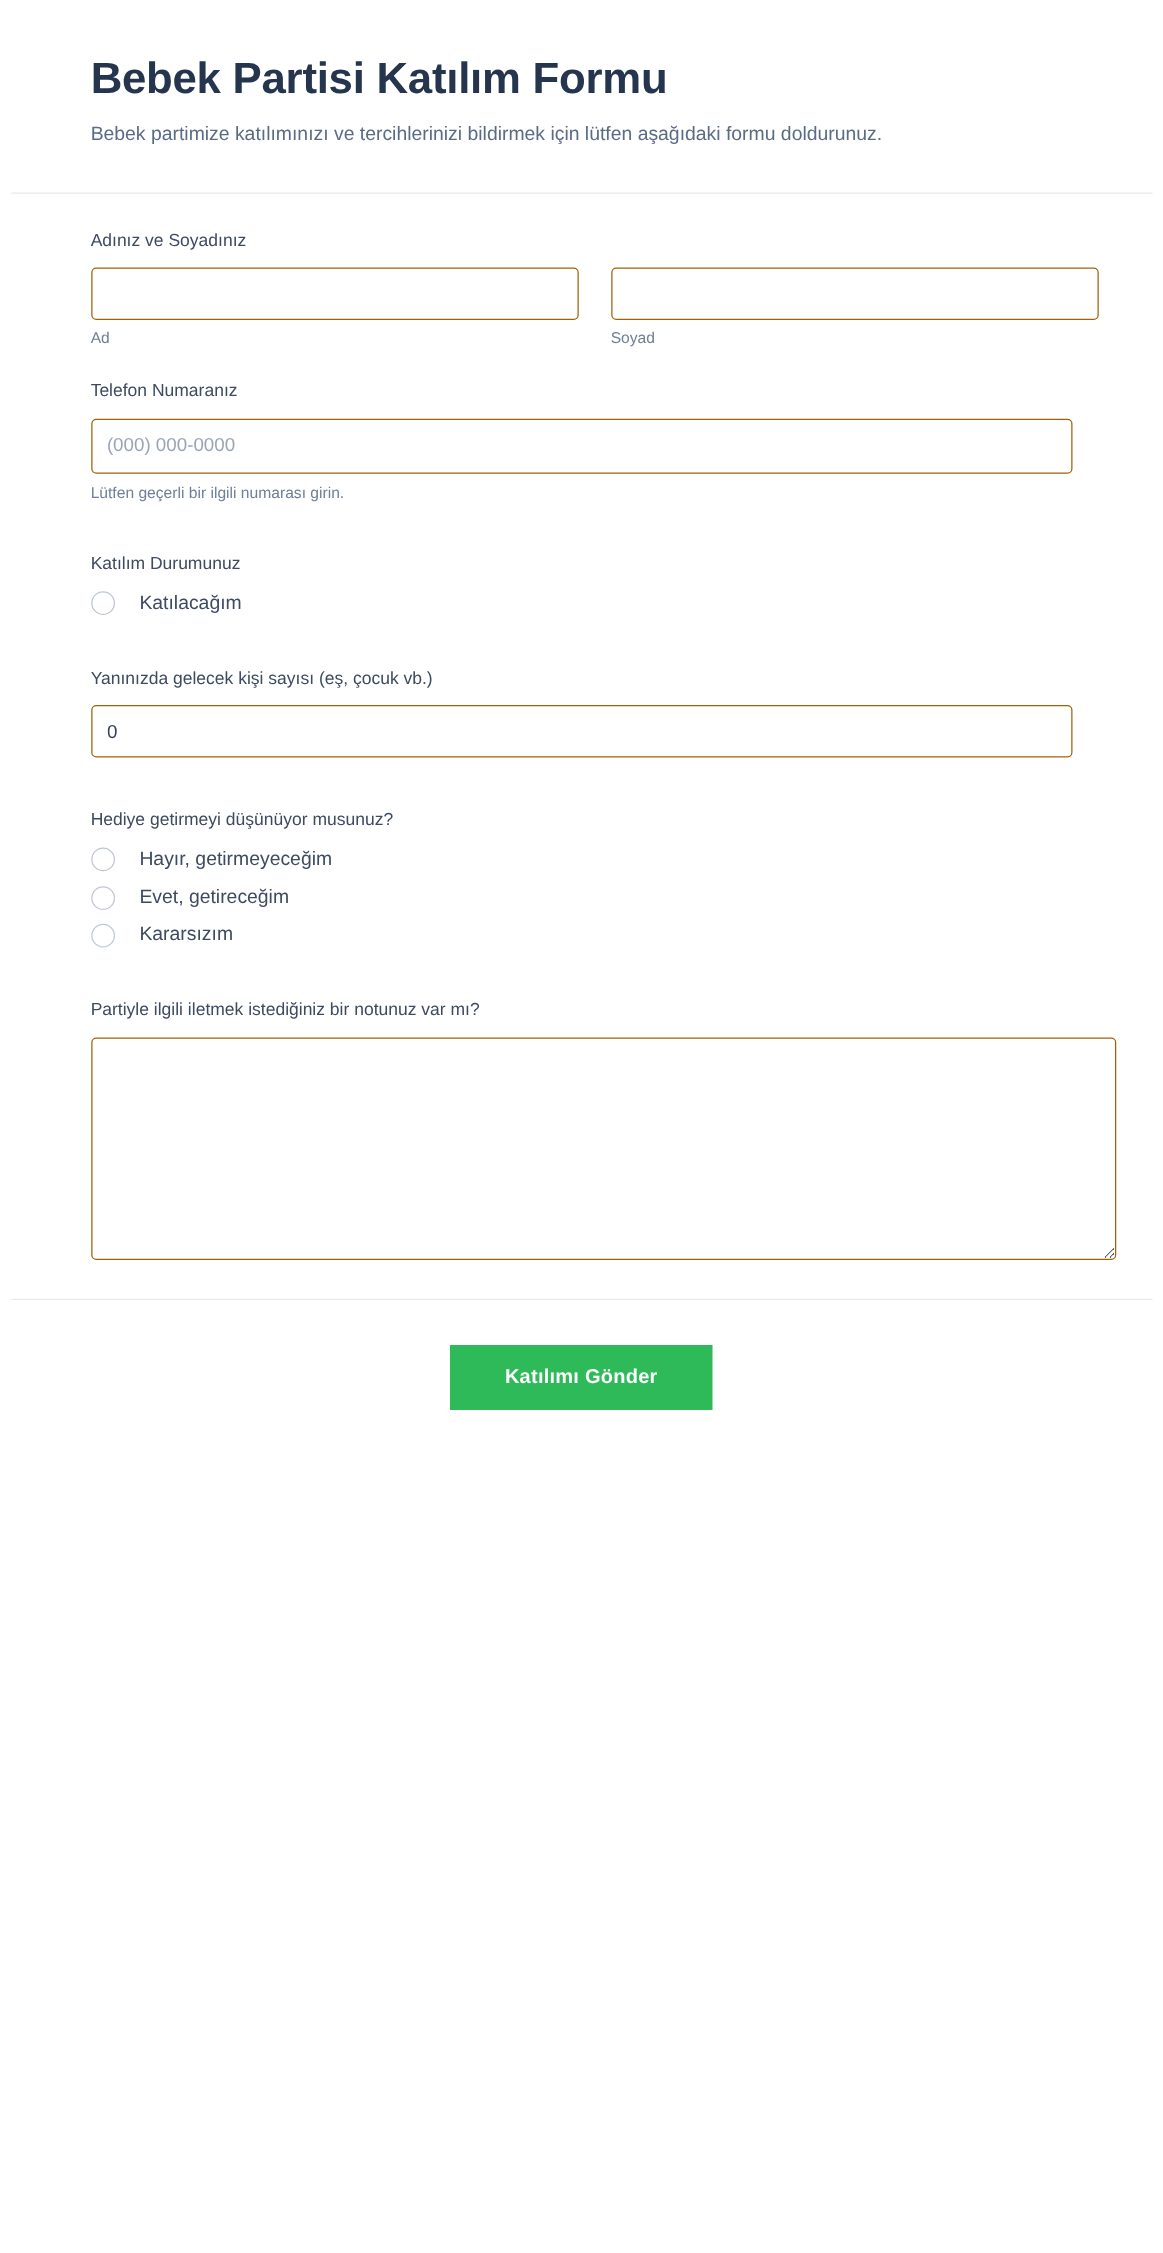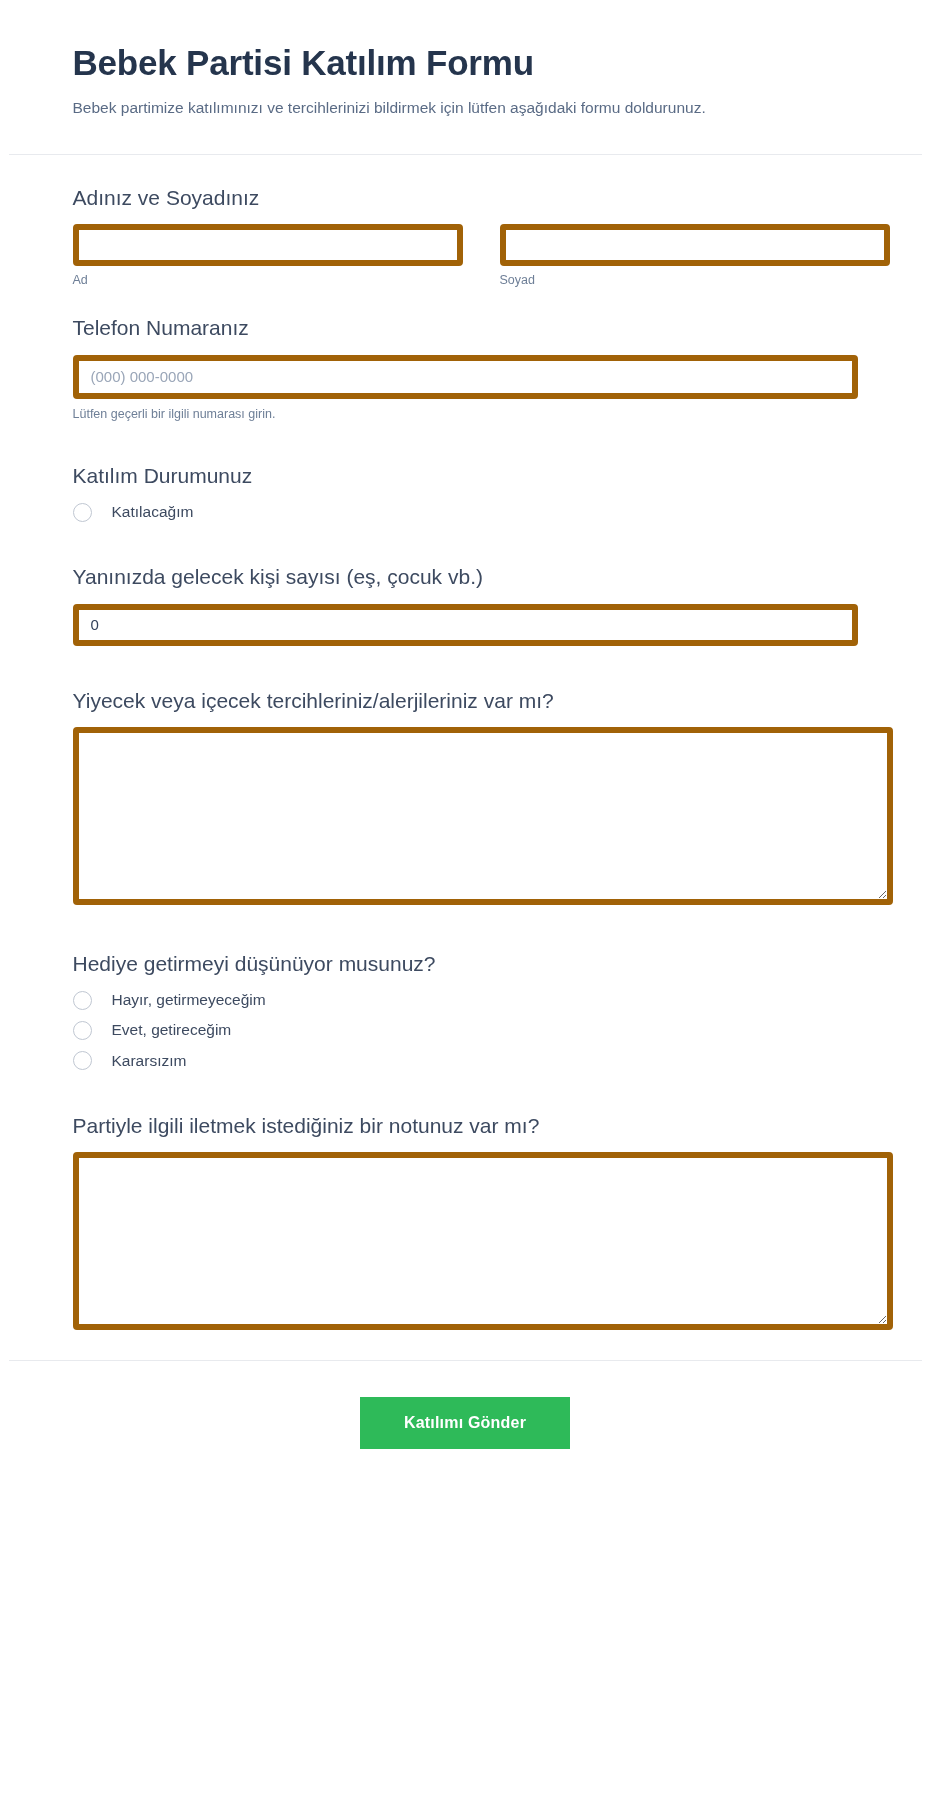--- a/index.html
+++ b/index.html
@@ -43,21 +43,21 @@
   }
   
   .form-body {
     padding: 28px 64px 0 64px;
   }
   .field {
     margin-bottom: 26px;
   }
   .field-label {
     display: block;
-    font-size: 21px;
+    font-size: 14px;
     color: #3d4a60;
     margin-bottom: 12px;
     line-height: 1.4;
   }
   .sub-label {
     display: block;
     font-size: 12.5px;
     color: #6e7f97;
     margin-top: 7px;
   }
@@ -67,32 +67,32 @@
     color: #6e7f97;
     margin-top: 8px;
   }
   input[type="text"],
   input[type="tel"],
   textarea {
     font-family: "Liberation Sans", sans-serif;
     font-size: 15px;
     color: #33425b;
     background: #ffffff;
-    border: 6px solid #a16207;
+    border: 1px solid #a16207;
     border-radius: 4px;
     padding: 10px 12px;
     outline: none;
     width: 100%;
   }
   input::placeholder, textarea::placeholder {
     color: #9aa6b8;
   }
   .name-row {
     display: flex;
-    gap: 37px;
+    gap: 26px;
   }
   .name-col {
     width: 390px;
     flex: 0 0 390px;
   }
   .name-col input { height: 42px; }
 
   .phone-input { width: 390px; height: 44px; font-size: 16px; }
   .number-input { width: 390px; height: 42px; }
 
@@ -185,24 +185,20 @@
           <span class="radio-label">Katılacağım</span>
         </div>
       </div>
     </div>
 
     <div class="field gap-lg">
       <span class="field-label">Yanınızda gelecek kişi sayısı (eş, çocuk vb.)</span>
       <input type="text" class="number-input" value="0" style="">
     </div>
 
-    <div class="field gap-lg">
-      <span class="field-label">Yiyecek veya içecek tercihleriniz/alerjileriniz var mı?</span>
-      <textarea class="area-big" style=""></textarea>
-    </div>
 
     <div class="field gap-lg">
       <span class="field-label">Hediye getirmeyi düşünüyor musunuz?</span>
       <div class="radio-list">
         <div class="radio-row">
           <span class="radio-circle"></span>
           <span class="radio-label">Hayır, getirmeyeceğim</span>
         </div>
         <div class="radio-row">
           <span class="radio-circle"></span>

